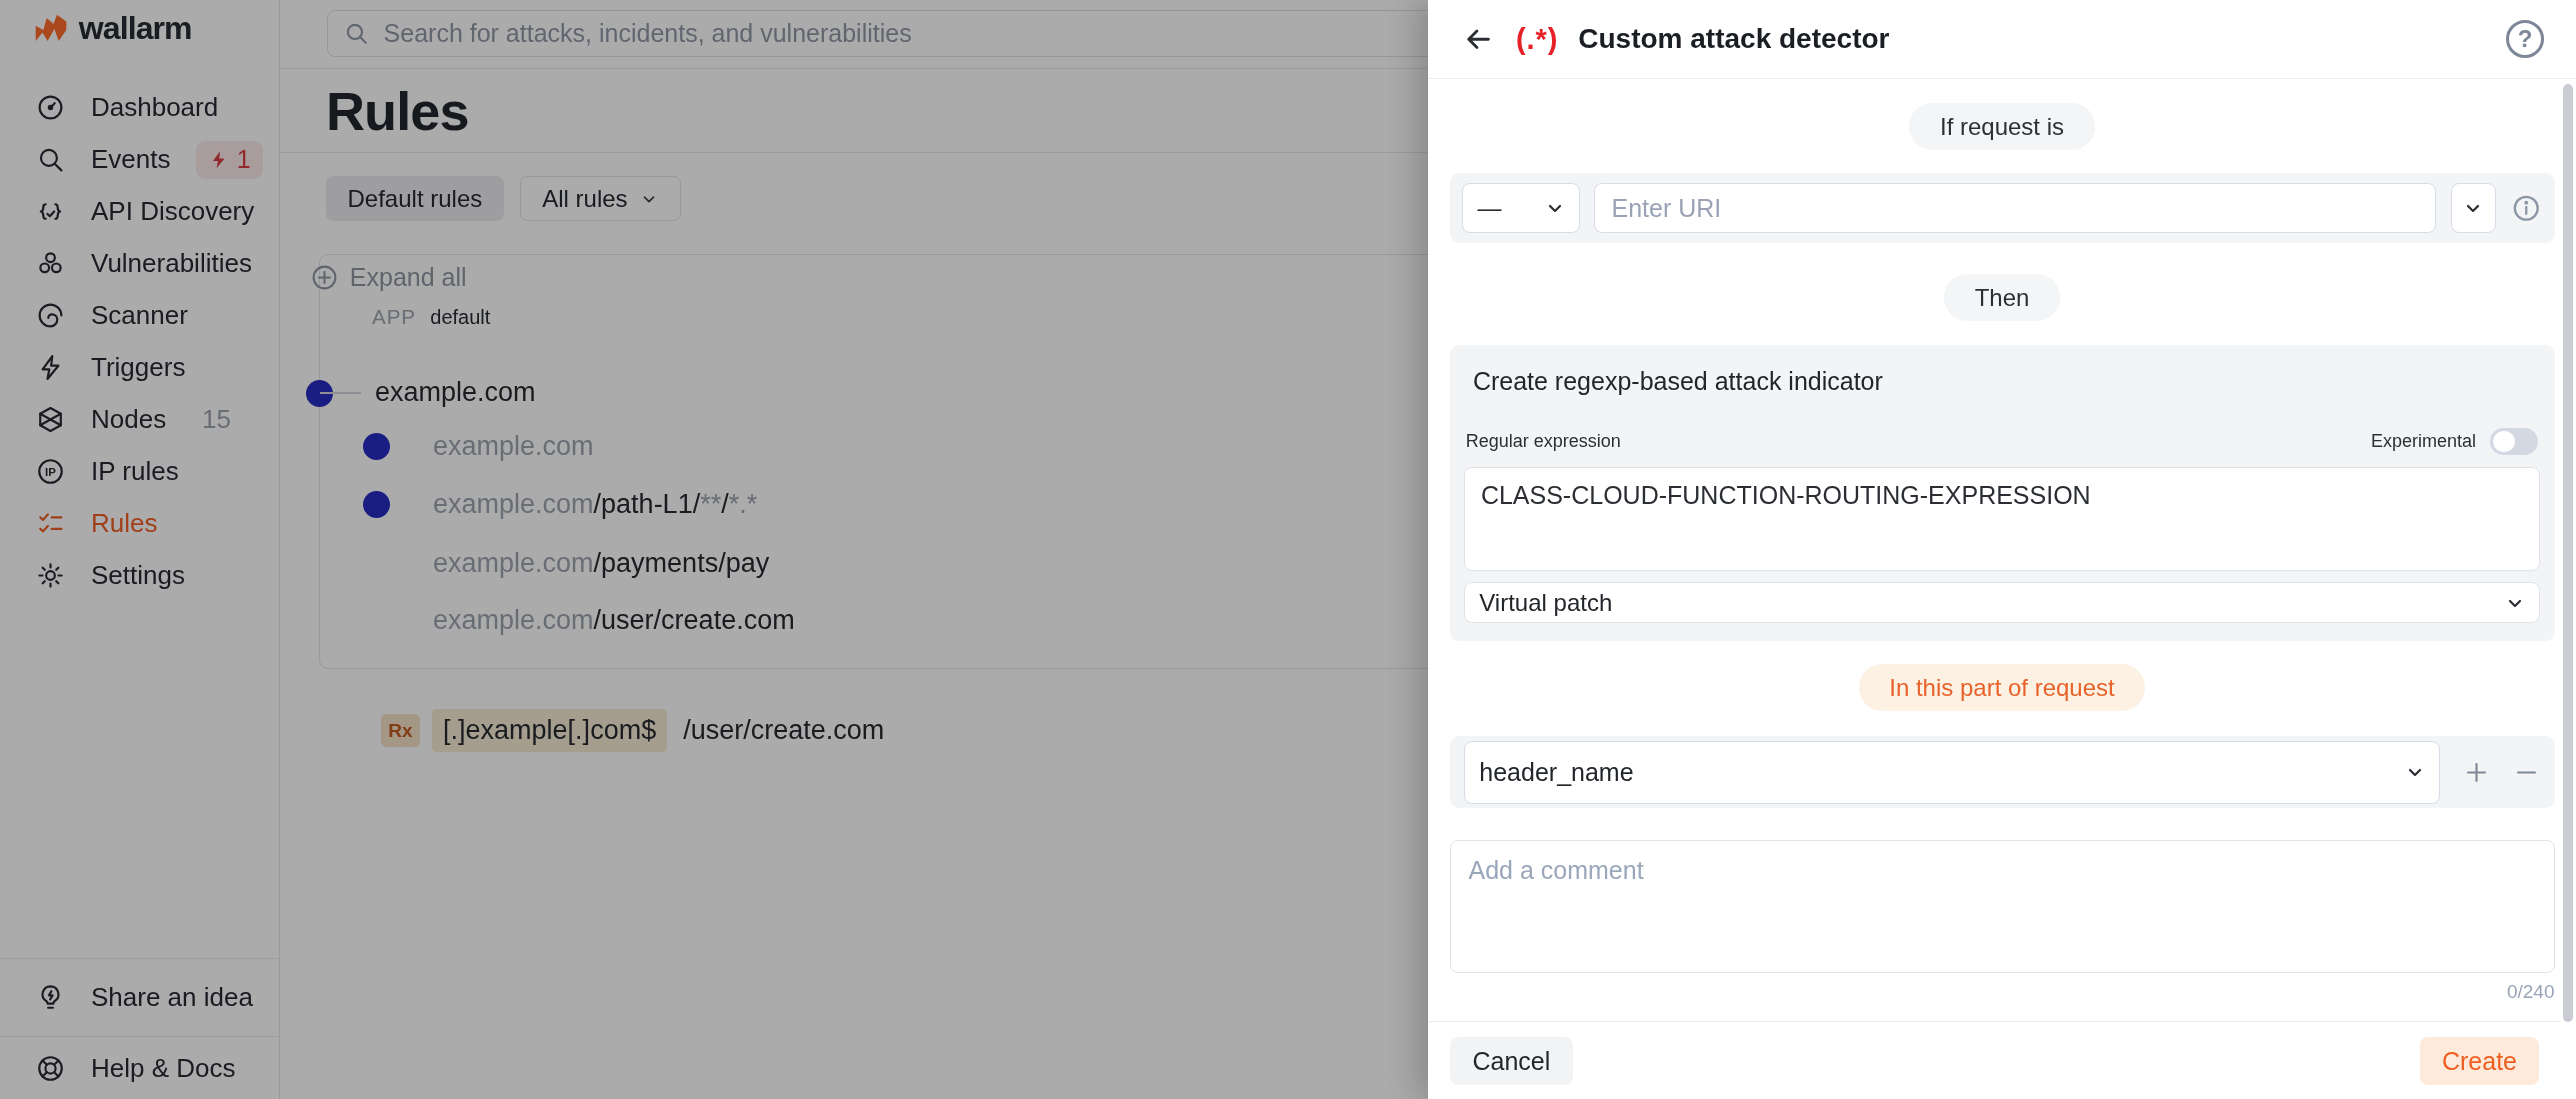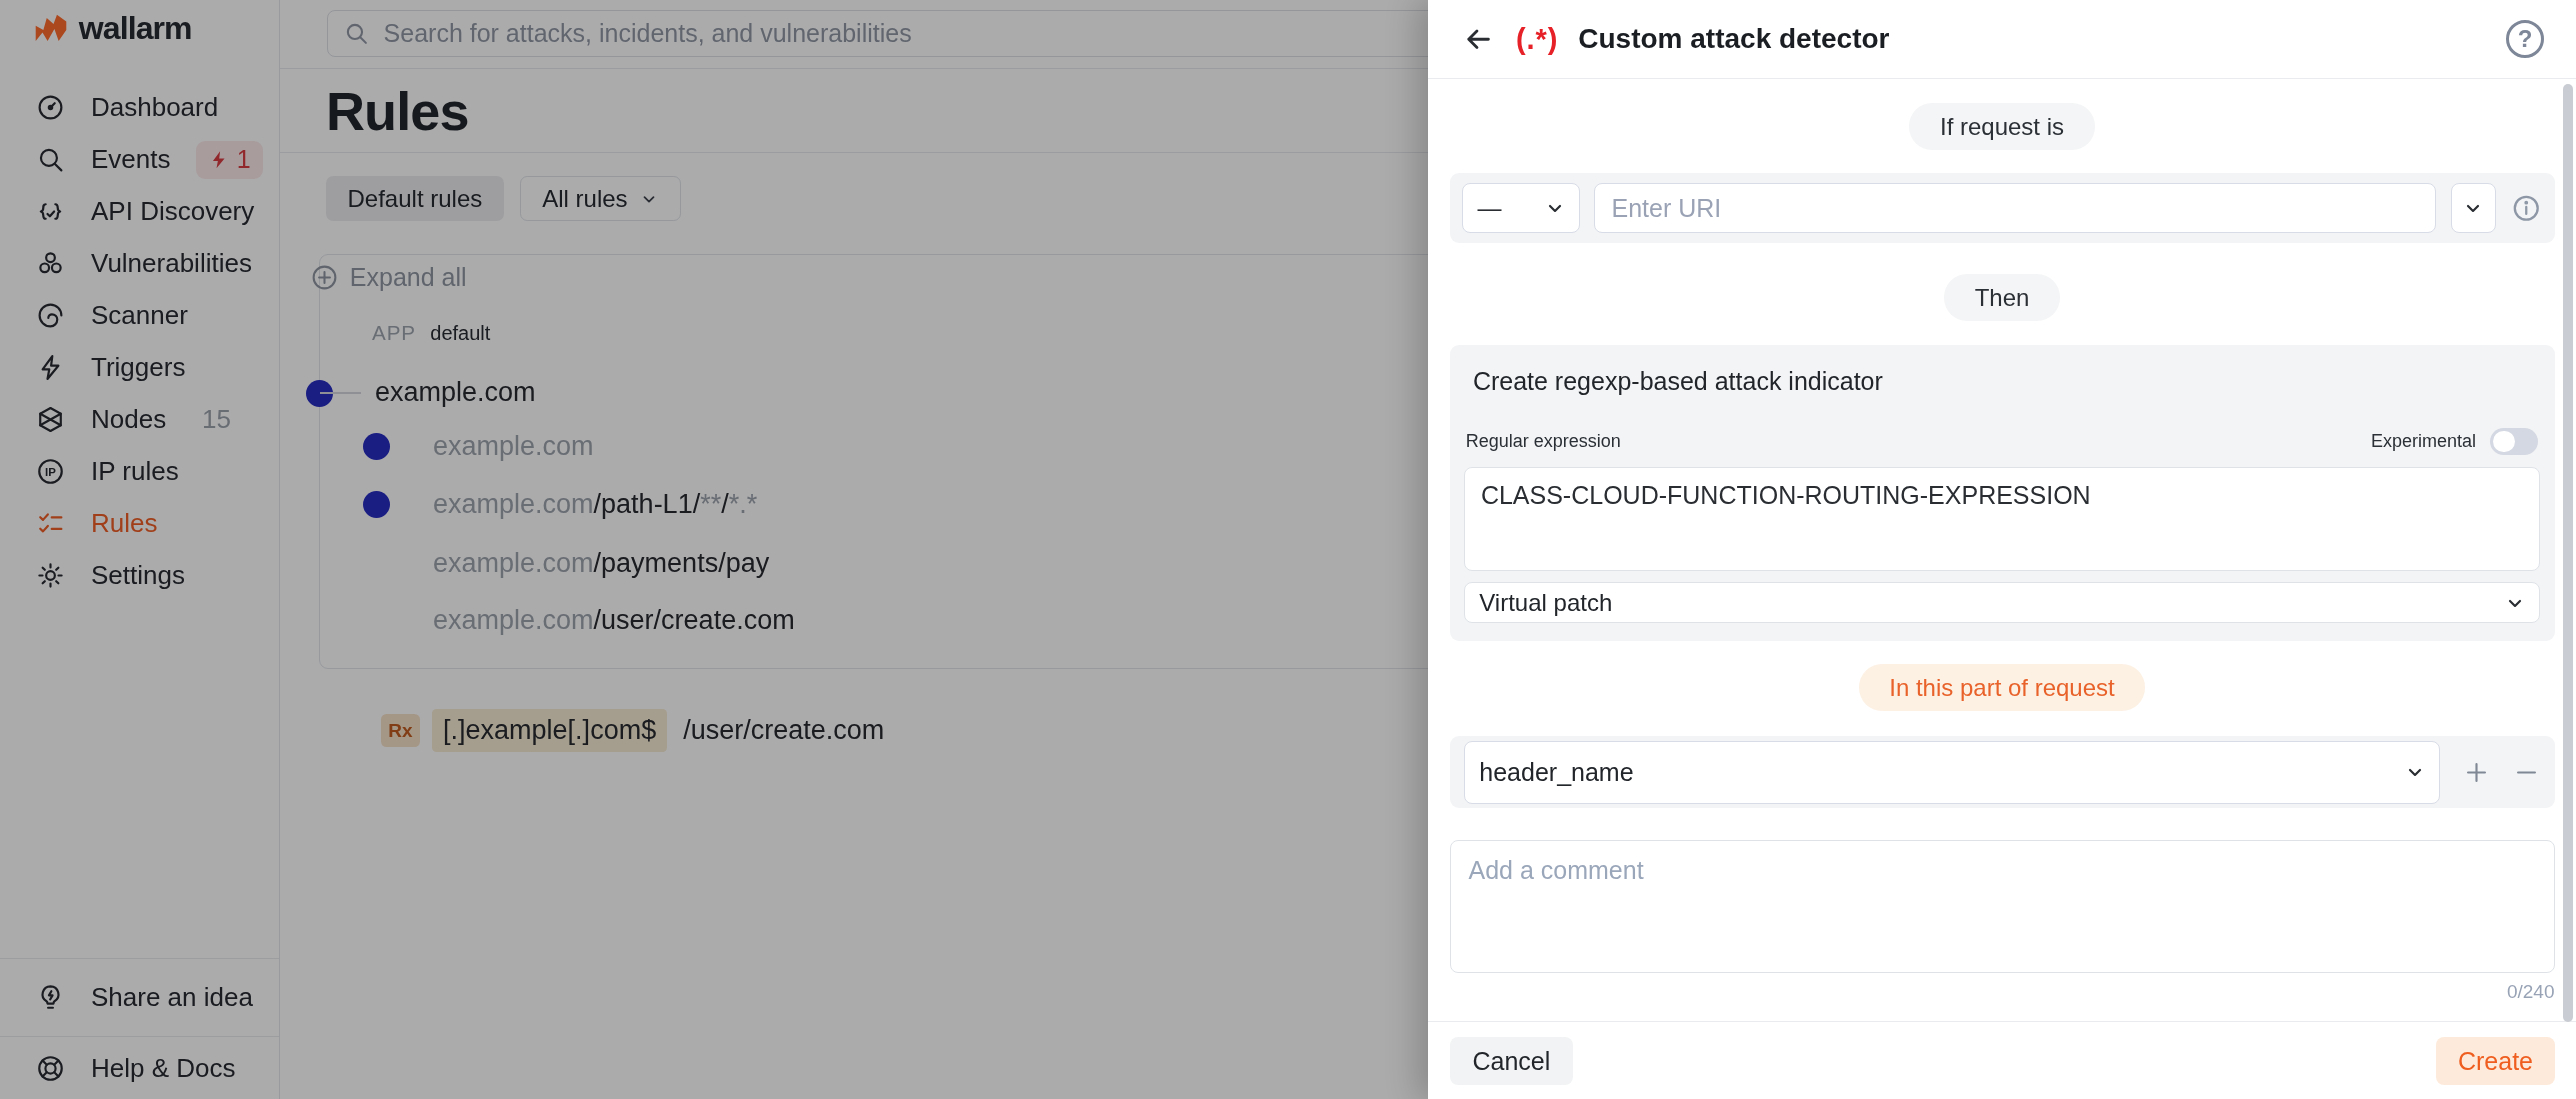--- a/index.html
+++ b/index.html
@@ -29,21 +29,21 @@
   .page-head{height:84px;border-bottom:1.8px solid #e7e9ec;display:flex;align-items:center;padding-left:46px;box-sizing:border-box;}
   .page-title{font-size:54px;font-weight:700;color:#1e2227;letter-spacing:-0.9px;}
   .filters{margin:23px 0 0 46px;display:flex;gap:16px;}
   .btn-filter{height:45px;border-radius:7.2px;font-size:24px;display:inline-flex;align-items:center;padding:0 21.5px;box-sizing:border-box;cursor:pointer;}
   .btn-filter.selected{background:#ececee;color:#22262b;}
   .btn-filter.outline{background:#fff;border:1.8px solid #dfe2e6;gap:12.6px;color:#22262b;}
 
   
   .tree-card{position:absolute;left:39px;top:254px;width:1363px;height:415px;border:1.8px solid #e1e4e8;border-radius:9px;box-sizing:border-box;}
   .expand-all{position:absolute;left:-10px;top:8px;display:flex;gap:10.8px;color:#8d949e;font-size:25px;align-items:center;cursor:pointer;}
-  .app-row{position:absolute;left:52px;top:66px;height:36px;display:flex;align-items:baseline;gap:14.4px;}
+  .app-row{position:absolute;left:52px;top:50px;height:36px;display:flex;align-items:baseline;gap:14.4px;}
   .app-tag{font-size:20.6px;color:#9ba1ab;letter-spacing:0.9px;}
   .app-name{font-size:20px;color:#24282e;}
   .t-row{position:absolute;height:39px;display:flex;align-items:center;font-size:27px;white-space:nowrap;}
   .t-row .seg-dark{color:#23262b;}
   .t-row .seg-grey{color:#9ba1aa;}
   .t-dot{position:absolute;width:27px;height:27px;border-radius:50%;background:#2328c0;}
   .t-connector{position:absolute;height:1.8px;background:#d3d7dc;}
 
   .rx-row{position:absolute;left:101px;top:707px;height:47px;display:flex;align-items:center;gap:12.6px;font-size:27px;}
   .rx-badge{background:#f6e1c6;color:#c05a1c;font-size:19px;font-weight:bold;border-radius:5.4px;padding:5.4px 7.2px;}
@@ -86,21 +86,21 @@
   .mode-select{margin-top:10.8px;height:41px;background:#fff;border:1.8px solid #dfe3e8;border-radius:8px;display:flex;align-items:center;justify-content:space-between;padding:0 14.4px;font-size:24px;color:#22262b;box-sizing:border-box;cursor:pointer;}
 
   .point-card{margin-top:25px;height:72px;display:flex;align-items:center;padding:0 14.4px;gap:23px;}
   .point-select{flex:1;height:63px;background:#fff;border:1.8px solid #d8dce6;border-radius:8px;display:flex;align-items:center;justify-content:space-between;padding:0 14.4px;font-size:25px;color:#22262b;box-sizing:border-box;cursor:pointer;max-width:976px;}
   .pm-btn{width:27px;height:27px;display:flex;align-items:center;justify-content:center;color:#7f8894;cursor:pointer;}
 
   .comment-area{margin-top:32px;height:133px;background:#fff;border:1.8px solid #dfe3e8;border-radius:8px;padding:14.4px 18px;font-size:25px;color:#3c424a;font-family:inherit;resize:none;outline:none;box-sizing:border-box;}
   .comment-area::placeholder{color:#9aa6ba;}
   .char-counter{align-self:flex-end;color:#98a3b6;font-size:19px;margin-top:7.2px;}
 
-  .panel-footer{position:absolute;left:0;right:0;bottom:0;height:79px;border-top:1.8px solid #e9ebee;display:flex;align-items:center;justify-content:space-between;padding:0 21.5px;box-sizing:border-box;background:#fff;}
+  .panel-footer{position:absolute;left:0;right:16px;bottom:0;height:79px;border-top:1.8px solid #e9ebee;display:flex;align-items:center;justify-content:space-between;padding:0 21.5px;box-sizing:border-box;background:#fff;}
   .btn-cancel{height:48px;background:#f2f3f4;border-radius:8px;padding:0 23px;font-size:25px;color:#22262b;display:flex;align-items:center;cursor:pointer;}
   .btn-create{height:48px;background:#fdeada;border-radius:8px;padding:0 21.5px;font-size:25px;color:#ef5d1f;display:flex;align-items:center;cursor:pointer;}
 
   .scroll-thumb{position:absolute;right:2.7px;top:84px;width:10px;height:938px;background:#c9cdd3;border-radius:5.4px;z-index:110;}
   svg{display:block;}
 </style>
 </head>
 <body>
 
 <div class="app">

